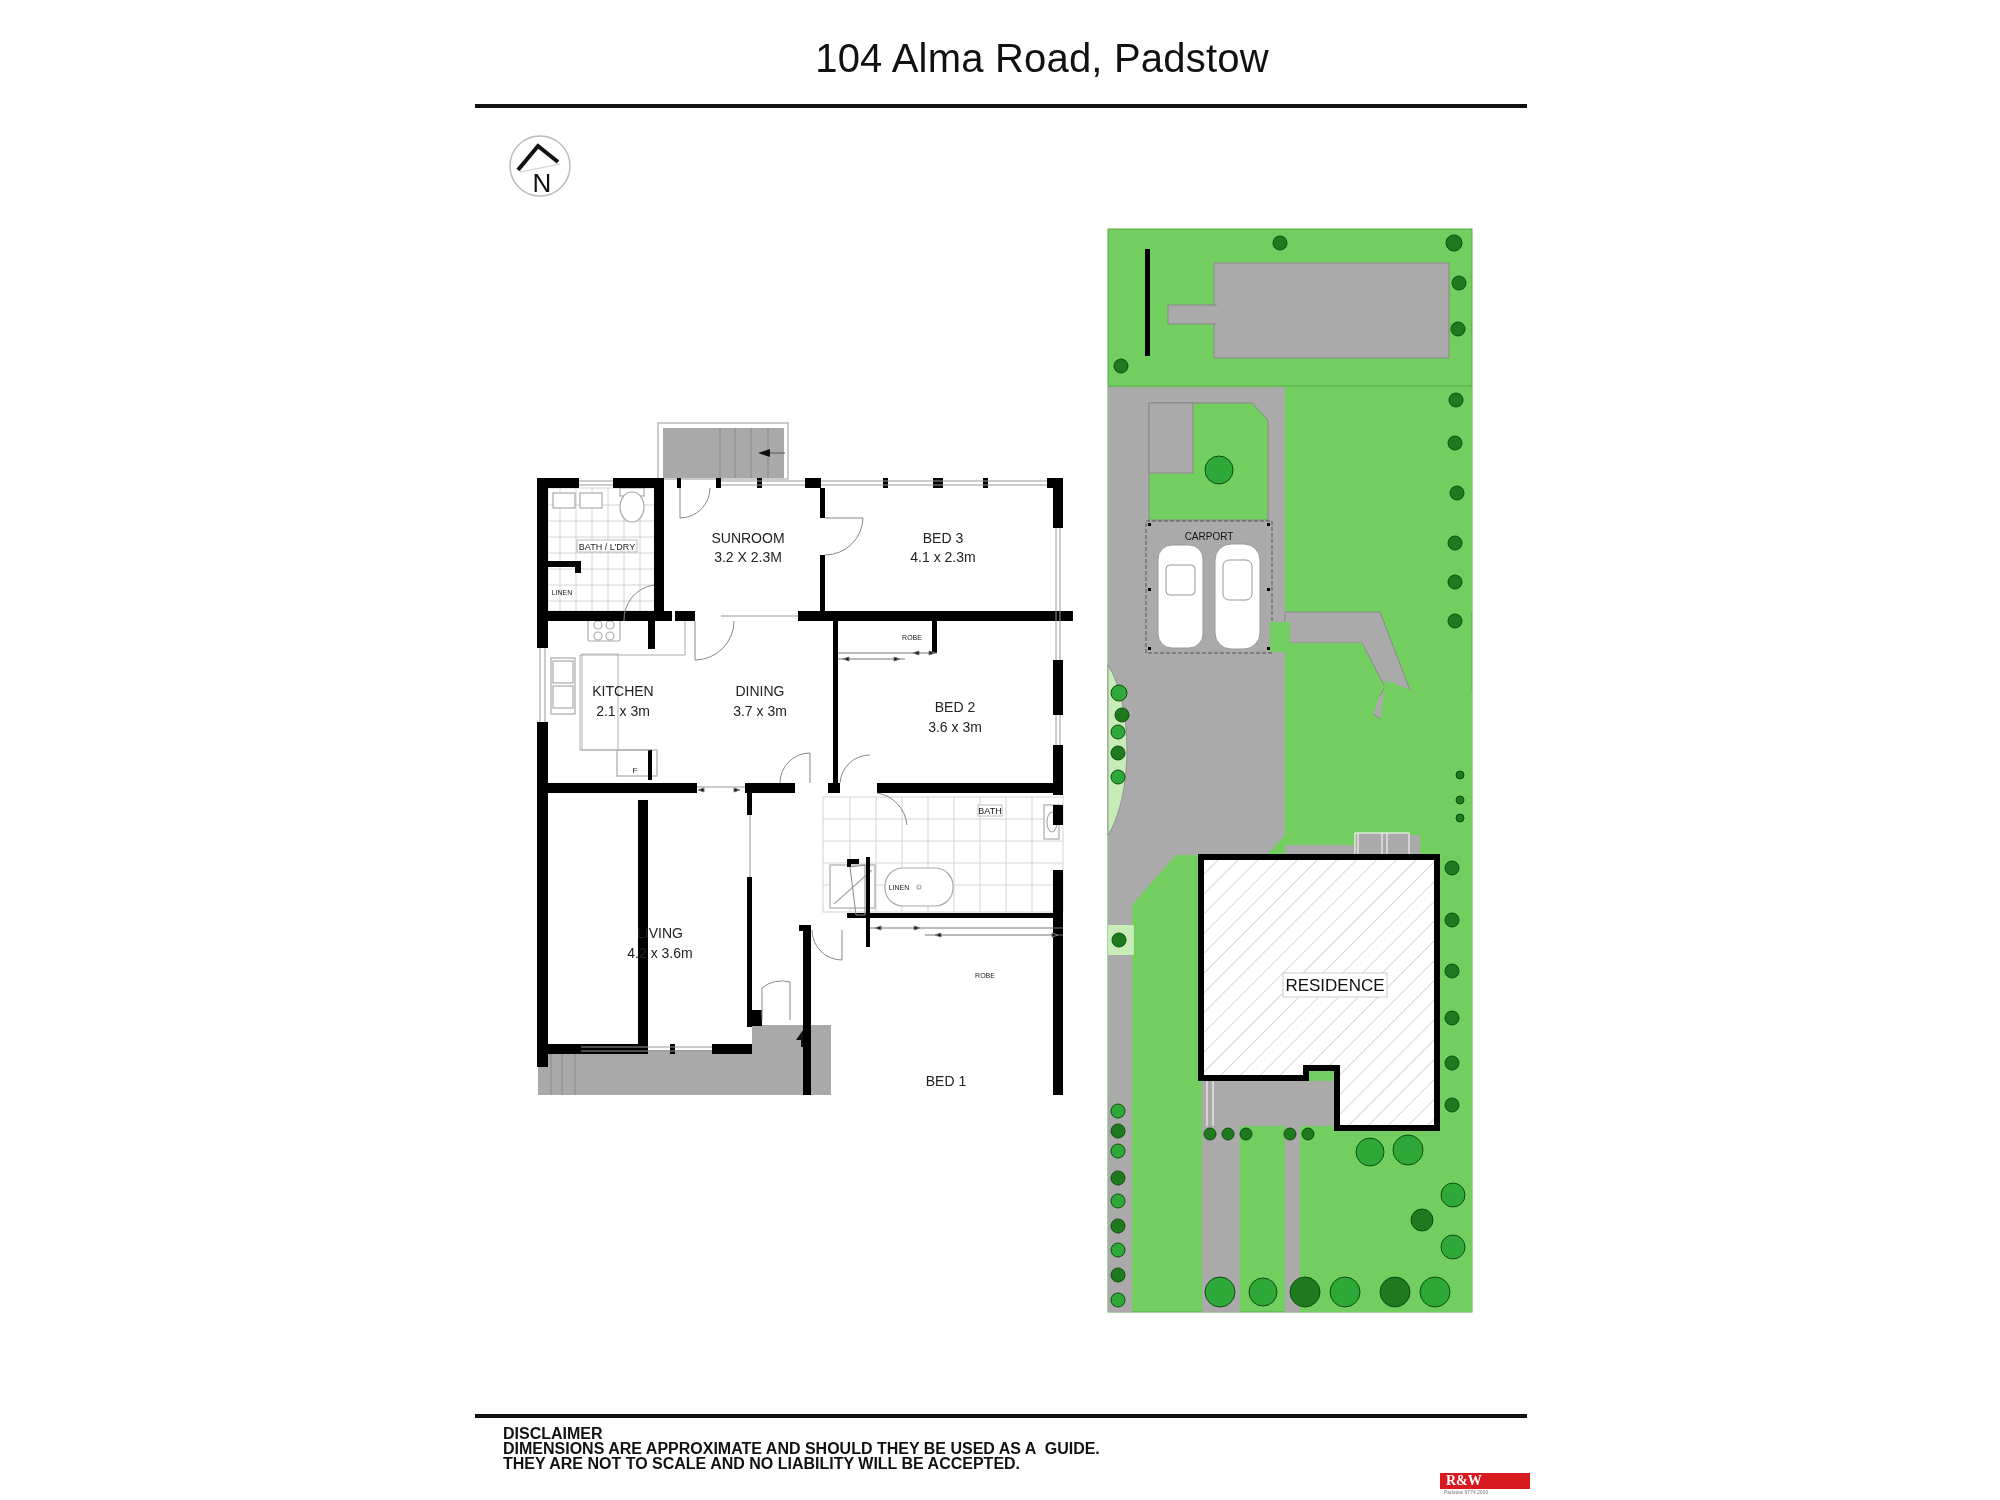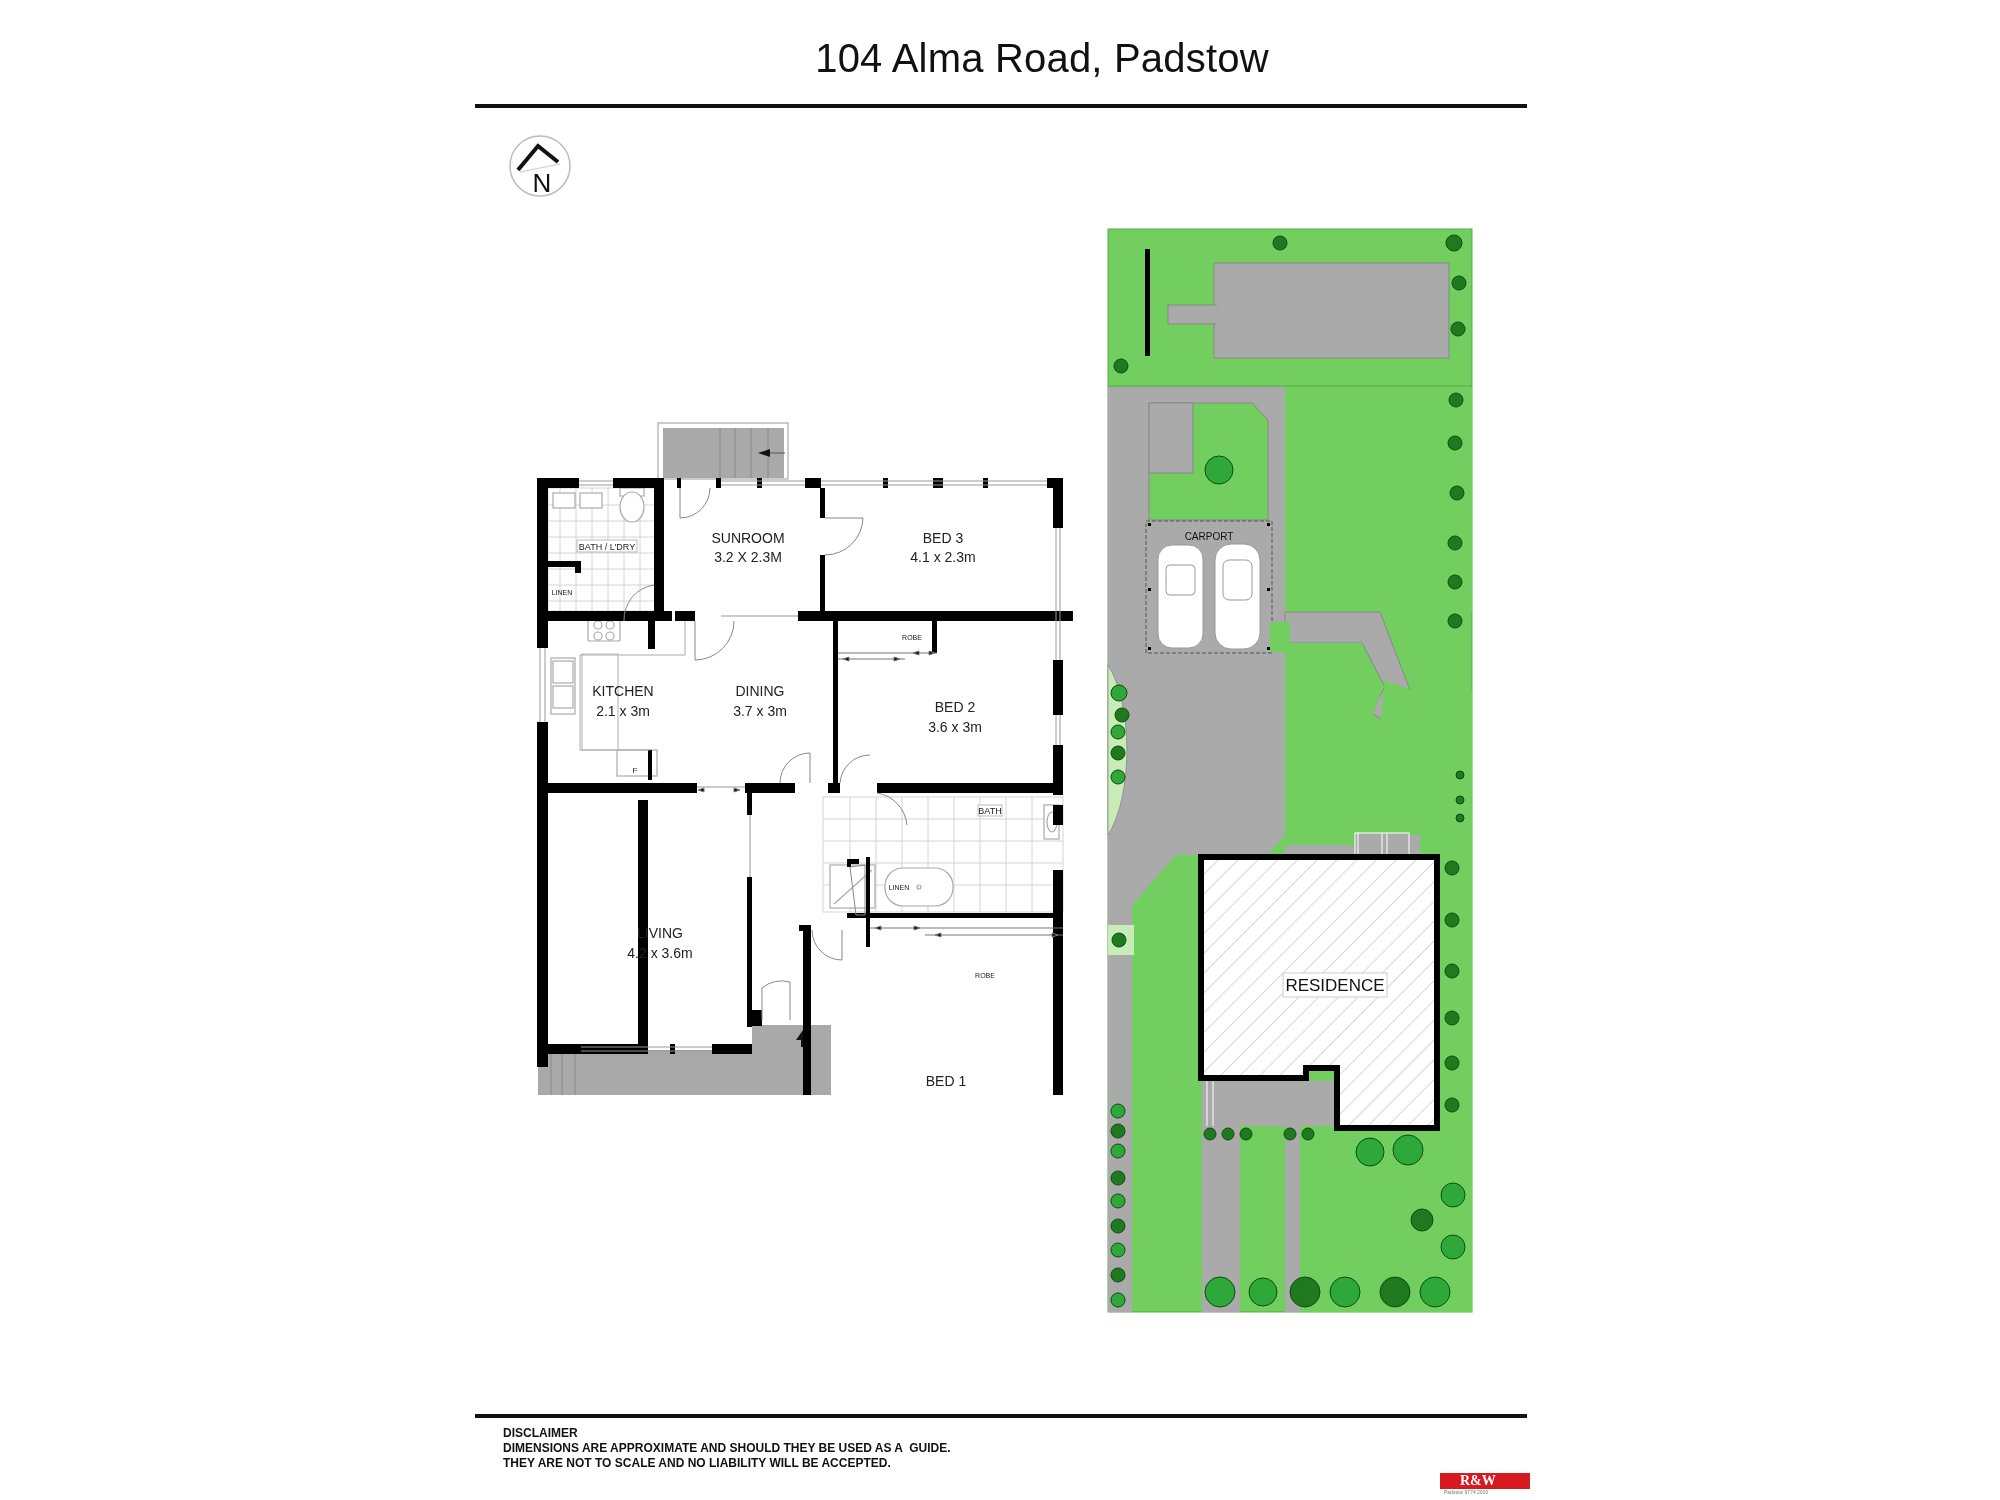--- a/index.html
+++ b/index.html
@@ -5,24 +5,24 @@
   html, body { margin: 0; padding: 0; background: #ffffff; }
   body { width: 2000px; height: 1500px; position: relative; overflow: hidden; font-family: "Liberation Sans", sans-serif; color: #111; }
   .abs { position: absolute; }
   #title { left: 0; width: 2000px; top: 36px; text-align: center; font-size: 40px; color: #111; letter-spacing: 0.2px; padding-left: 42px; }
   .rule { position: absolute; left: 475px; width: 1052px; height: 4px; background: #111; }
   #rule-top { top: 104px; }
   #rule-bottom { top: 1414px; }
   #compass { left: 508px; top: 134px; width: 64px; height: 64px; }
   #floorplan { left: 520px; top: 415px; width: 560px; height: 680px; }
   #siteplan { left: 1100px; top: 225px; width: 390px; height: 1095px; }
-  #disclaimer { left: 503px; top: 1426px; font-size: 12px; font-weight: bold; line-height: 15px; color: #111; }
+  #disclaimer { left: 503px; top: 1426px; font-size: 16px; font-weight: bold; line-height: 15px; color: #111; }
   #disclaimer div { white-space: pre; }
   #logo { left: 1440px; top: 1473px; width: 90px; height: 22px; }
-  #logo .box { background: #d71920; color: #fff; font-family: "Liberation Serif", serif; font-weight: bold; font-size: 14px; width: 90px; height: 16px; line-height: 16px; padding-left: 20px; box-sizing: border-box; }
+  #logo .box { background: #d71920; color: #fff; font-family: "Liberation Serif", serif; font-weight: bold; font-size: 14px; width: 90px; height: 16px; line-height: 16px; padding-left: 6px; box-sizing: border-box; }
   #logo .sub { font-size: 5px; color: #777; padding-left: 4px; line-height: 6px; }
   svg text { font-family: "Liberation Sans", sans-serif; }
 </style>
 </head>
 <body>
 
 <div id="title" class="abs">104 Alma Road, Padstow</div>
 <div id="rule-top" class="rule"></div>
 
 <svg id="compass" class="abs" viewBox="0 0 64 64">

